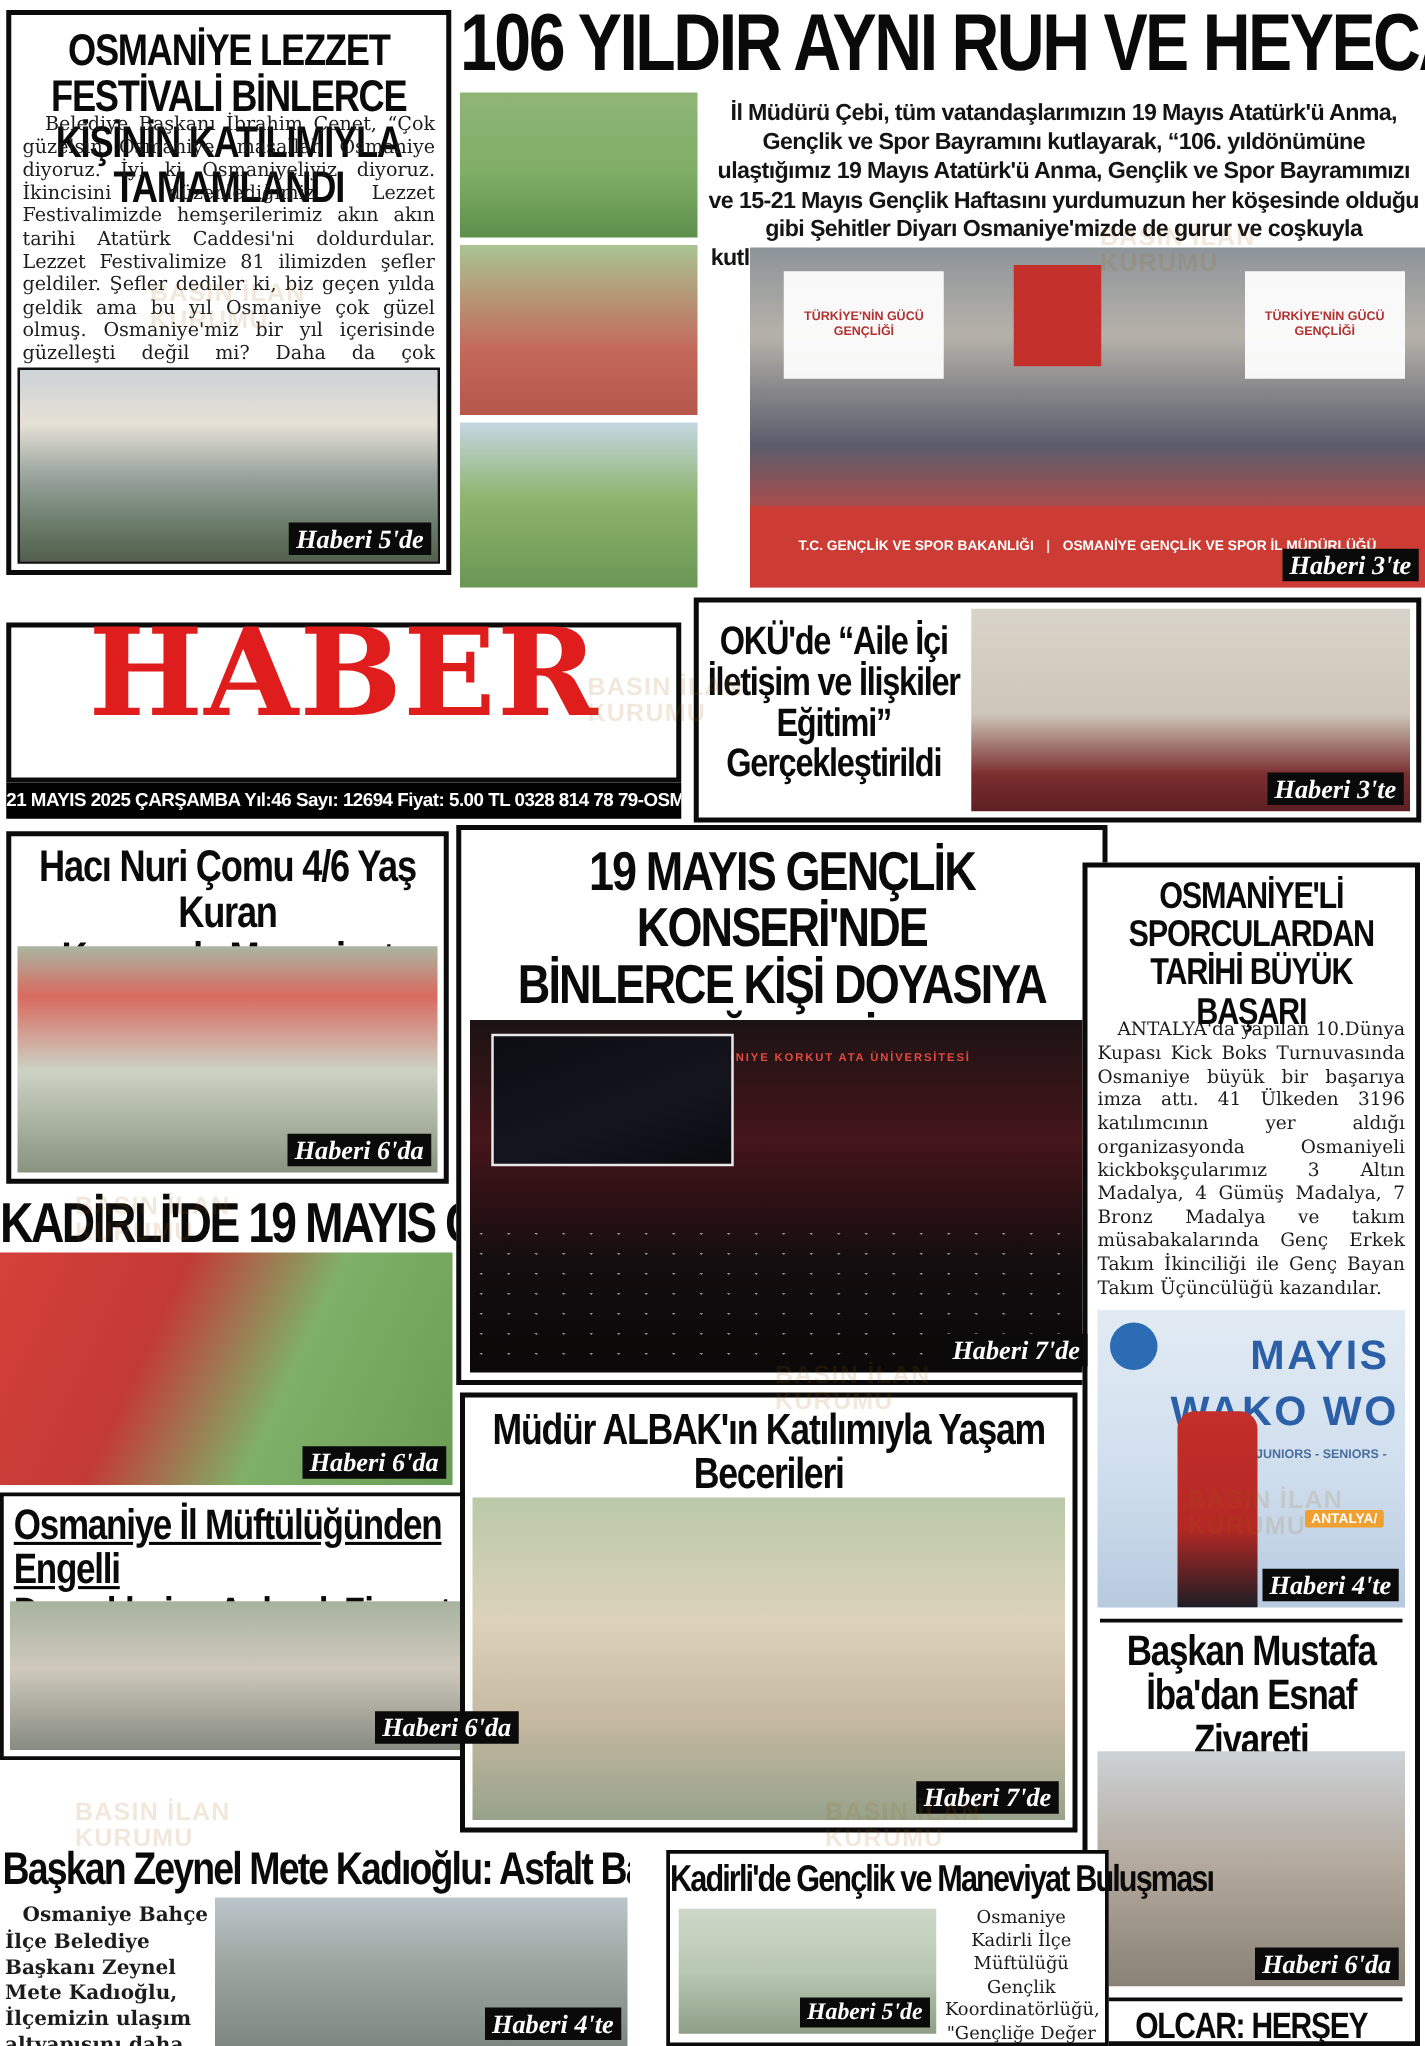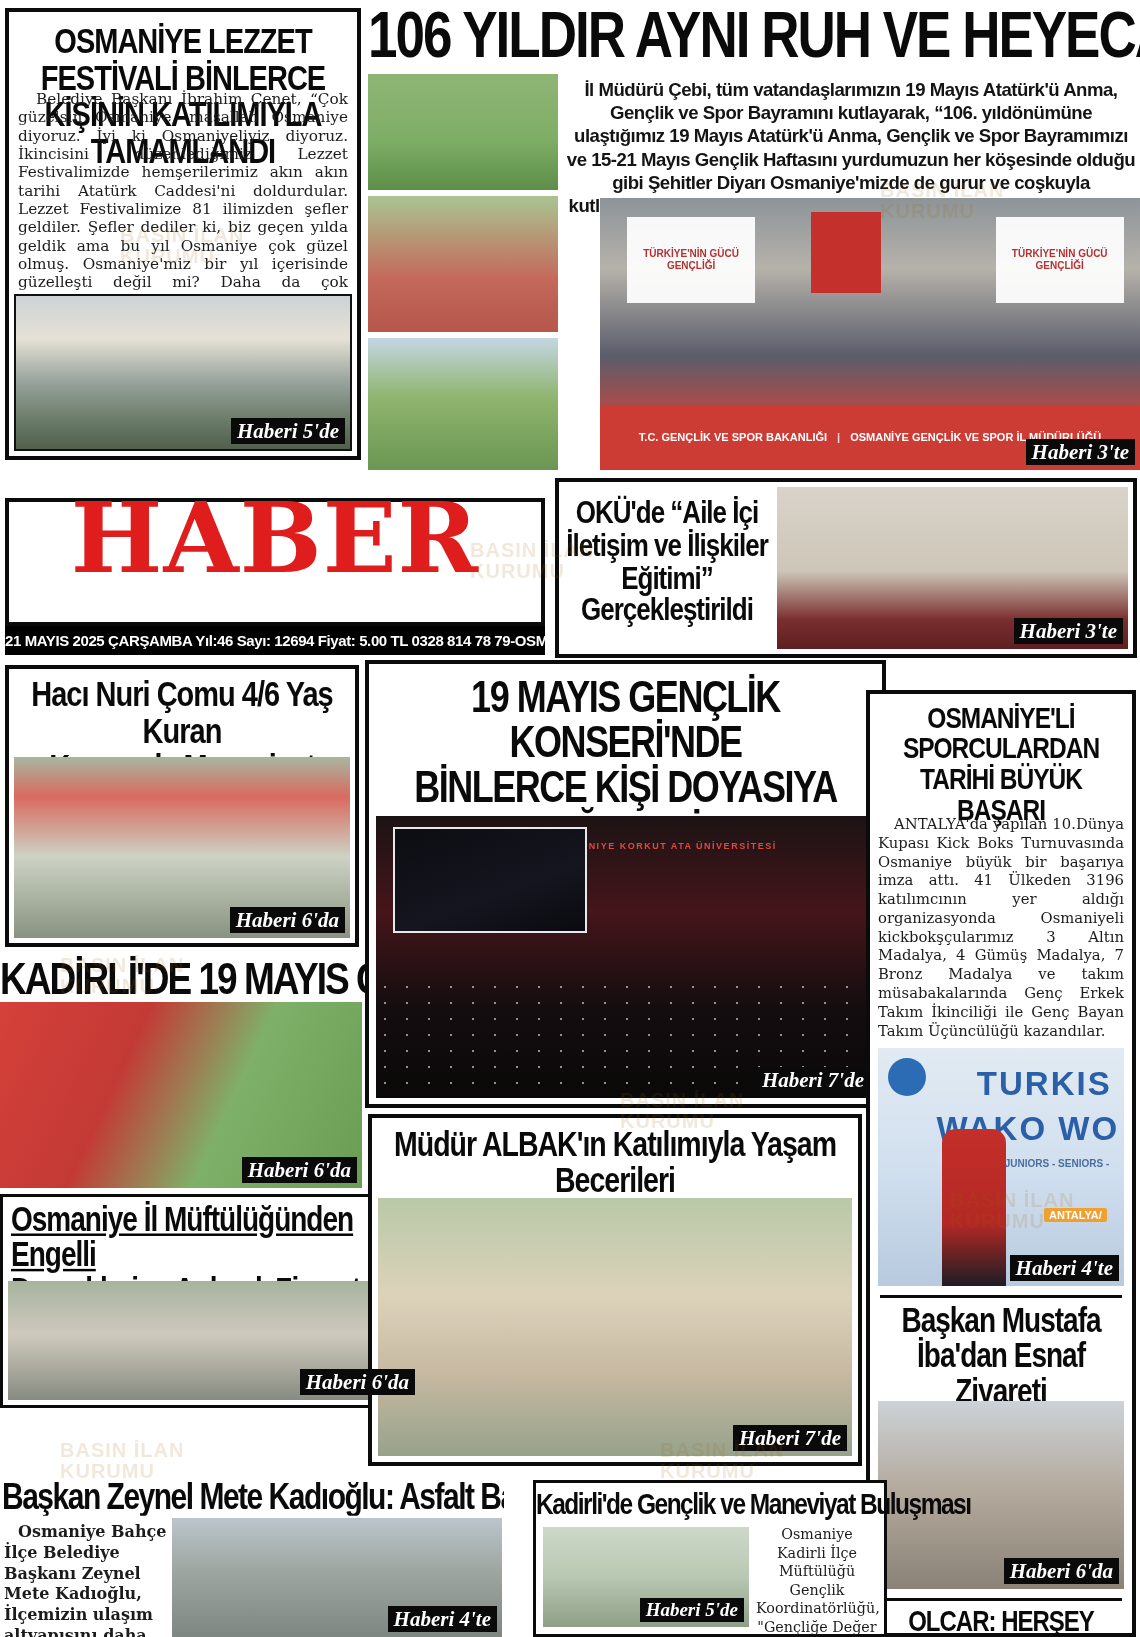--- a/index.html
+++ b/index.html
@@ -141,21 +141,21 @@
   </div>
 
   <div class="box" style="left:866px;top:690px;width:270px;height:947px;padding:4px 8px;display:flex;flex-direction:column;">
     <div class="hl tall" style="font-size:24.5px;margin-top:4px;">
       <div>OSMANİYE'Lİ SPORCULARDAN</div>
       <div>TARİHİ BÜYÜK BAŞARI</div>
     </div>
     <div class="serifbody" style="font-size:14.8px;line-height:1.27;margin-top:12px;text-indent:16px;">ANTALYA'da yapılan 10.Dünya Kupası Kick Boks Turnuvasında Osmaniye büyük bir başarıya imza attı. 41 Ülkeden 3196 katılımcının yer aldığı organizasyonda Osmaniyeli kickbokşçularımız 3 Altın Madalya, 4 Gümüş Madalya, 7 Bronz Madalya ve takım müsabakalarında Genç Erkek Takım İkinciliği ile Genç Bayan Takım Üçüncülüğü kazandılar.</div>
     <div class="photo noborder" style="position:relative;height:238px;margin-top:8px;flex:none;background:linear-gradient(180deg,#e2ebf3 0%,#cfdeee 55%,#b7cade 100%);">
       <div style="position:absolute;left:4%;top:4%;width:38px;height:38px;border-radius:50%;background:#2b6cb5;"></div>
-      <div style="position:absolute;right:5%;top:7%;color:#2b5fa8;font-weight:bold;font-size:33px;letter-spacing:2px;">TURKIS</div>
+      <div style="position:absolute;right:5%;top:7%;color:#2b5fa8;font-weight:bold;font-size:33px;letter-spacing:2px;">MAYIS</div>
       <div style="position:absolute;right:2%;top:26%;color:#2b5fa8;font-weight:bold;font-size:33px;letter-spacing:2px;">WAKO WO</div>
       <div style="position:absolute;right:6%;top:46%;color:#4a6f9f;font-weight:bold;font-size:10px;">JUNIORS - SENIORS -</div>
       <div class="chip-orange" style="right:7%;top:55%;margin-top:29px;">ANTALYA/</div>
       <div style="position:absolute;left:26%;top:34%;width:26%;height:66%;background:linear-gradient(180deg,#c42f2a 0%,#b32824 60%,#1d1d24 100%);border-radius:14px 14px 0 0;"></div>
       <div class="cap">Haberi 4'te</div>
     </div>
 
     <div class="divider"></div>
 
     <div class="hl tall" style="font-size:28px;">

